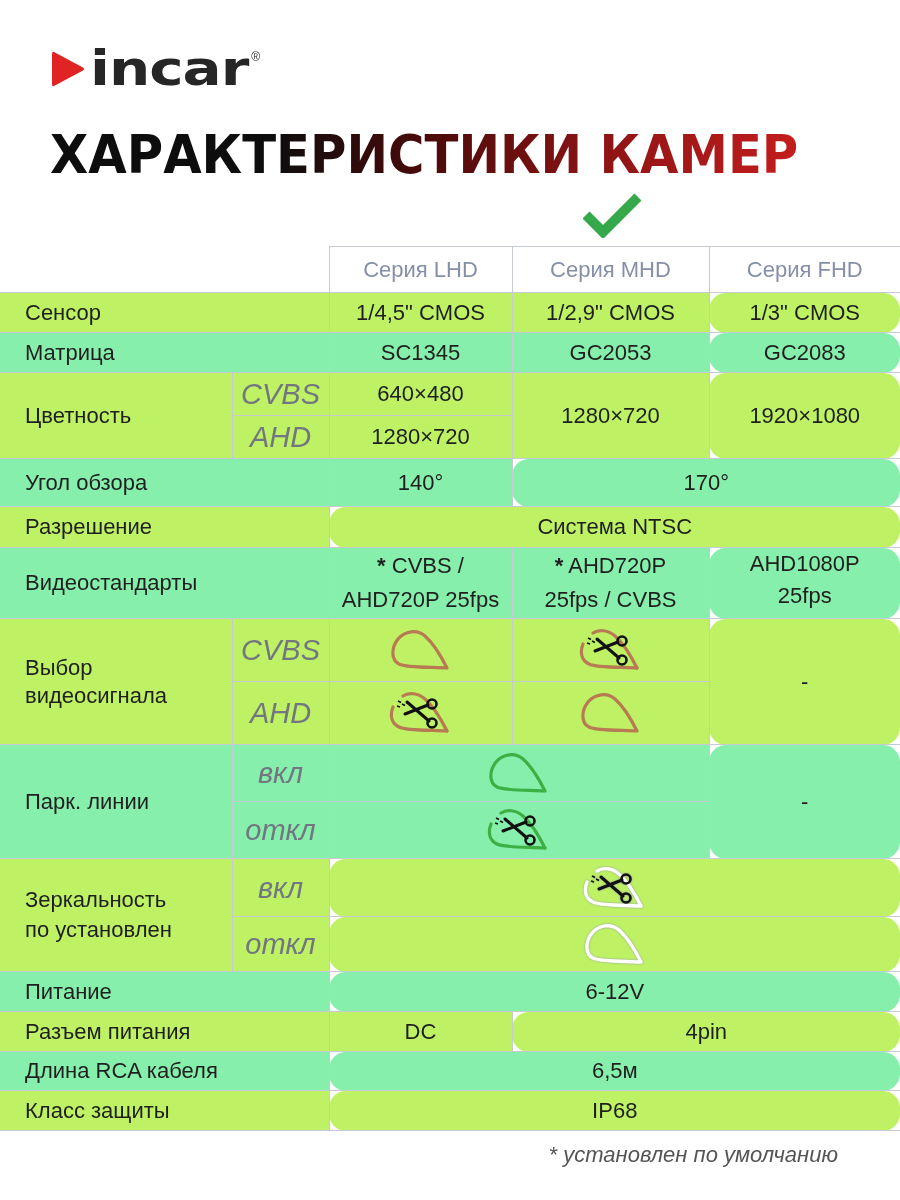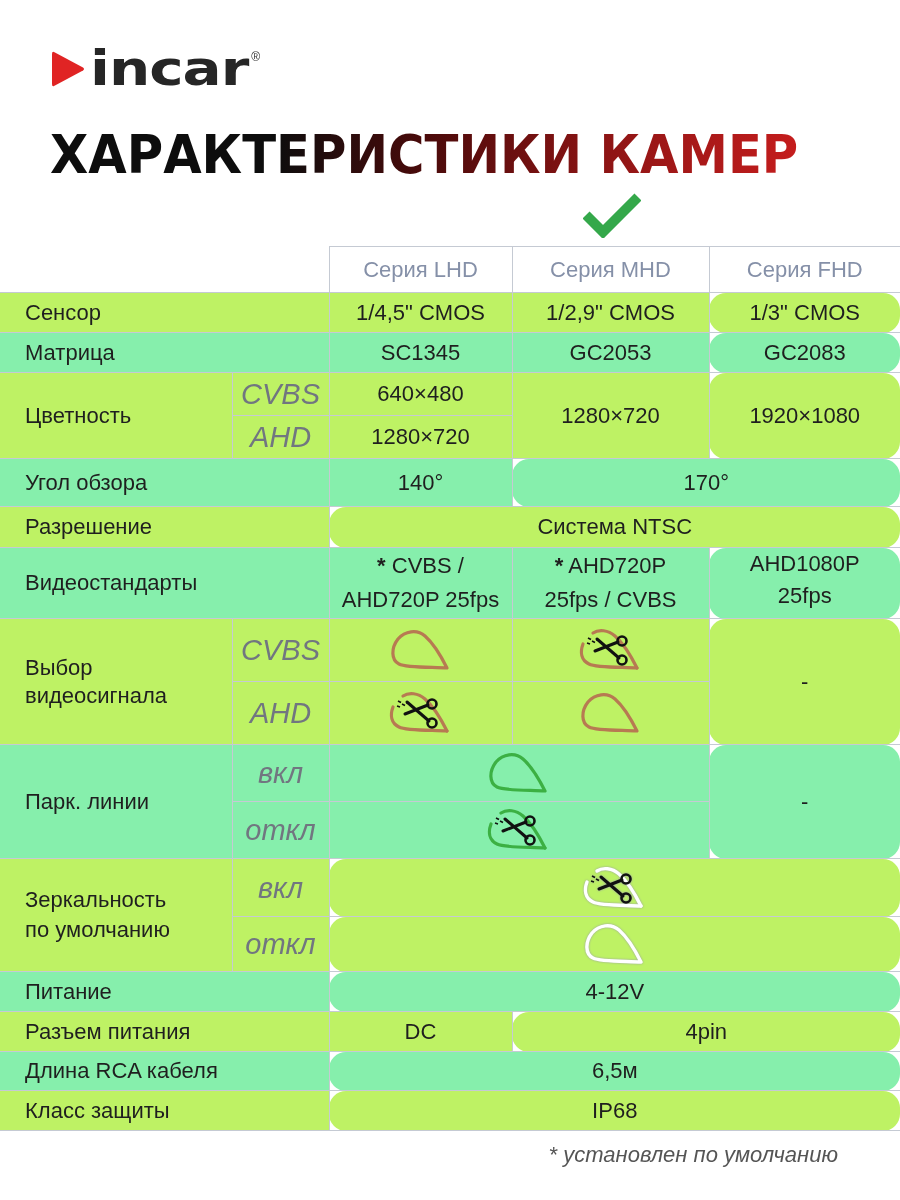--- a/index.html
+++ b/index.html
@@ -191,42 +191,42 @@
       <svg class="icon" viewBox="0 0 72 52">
             <use href="#loop-cut-path" stroke="#3cb043" stroke-width="3.2"></use>
             <use href="#scissors"></use>
           </svg>
     </td>
   </tr>
 
   <tr class="g" style="height:58px">
     <td class="lbl" rowspan="2" style="line-height:30px">
       <span>Зеркальность</span><br>
-      <span>по умолчанию</span>
+      <span>по установлен</span>
     </td>
     <td class="sub">вкл</td>
     <td colspan="3" class="last">
       <svg class="icon" viewBox="0 0 72 52" style="filter: drop-shadow(0 0 1px #9aa0a8)">
             <use href="#loop-cut-path" stroke="#ffffff" stroke-width="3.4"></use>
             <use href="#scissors"></use>
           </svg>
     </td>
   </tr>
   <tr class="g" style="height:55px">
     <td class="sub">откл</td>
     <td colspan="3" class="last">
       <svg class="icon" viewBox="0 0 72 52" style="filter: drop-shadow(0 0 1px #9aa0a8)">
             <use href="#loop-path" stroke="#ffffff" stroke-width="3.4"></use>
           </svg>
     </td>
   </tr>
 
   <tr class="w" style="height:40px">
     <td class="lbl" colspan="2">Питание</td>
-    <td colspan="3" class="last">4-12V</td>
+    <td colspan="3" class="last">6-12V</td>
   </tr>
 
   <tr class="g" style="height:40px">
     <td class="lbl" colspan="2">Разъем питания</td>
     <td>DC</td>
     <td colspan="2" class="last">4pin</td>
   </tr>
 
   <tr class="w" style="height:39px">
     <td class="lbl" colspan="2">Длина RCA кабеля</td>

